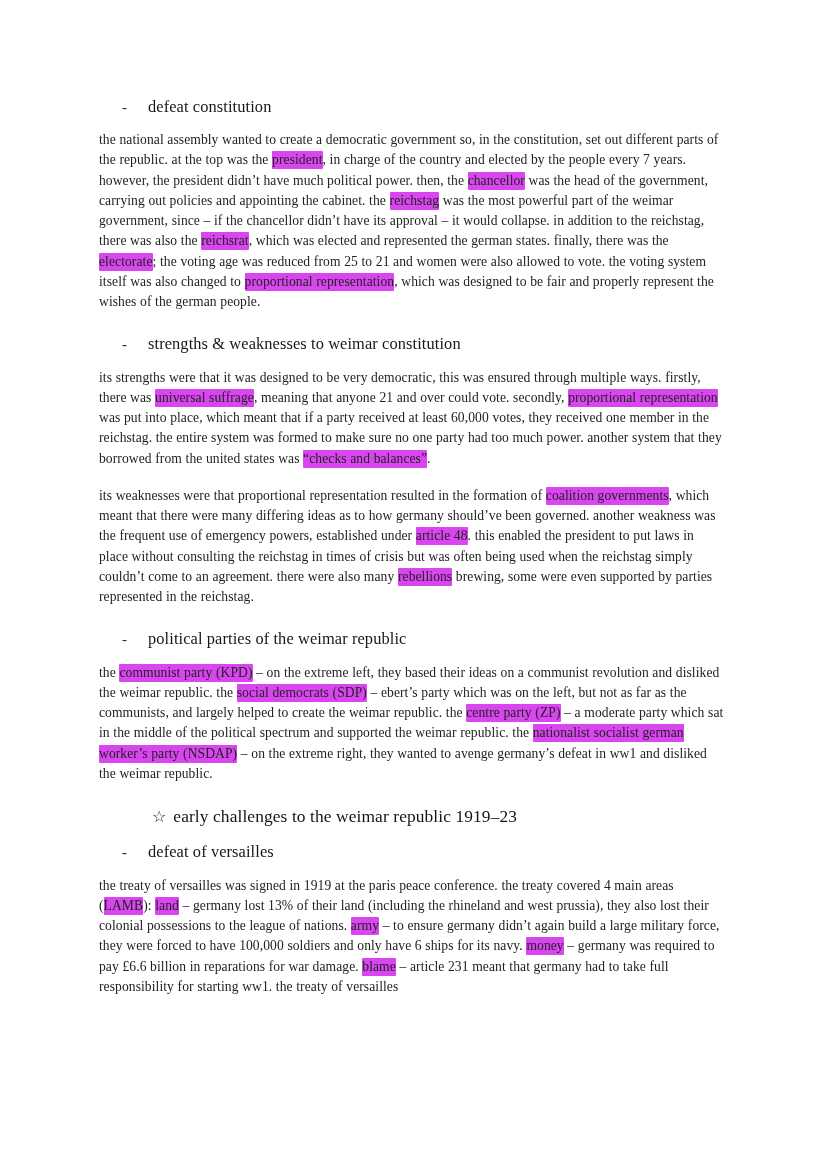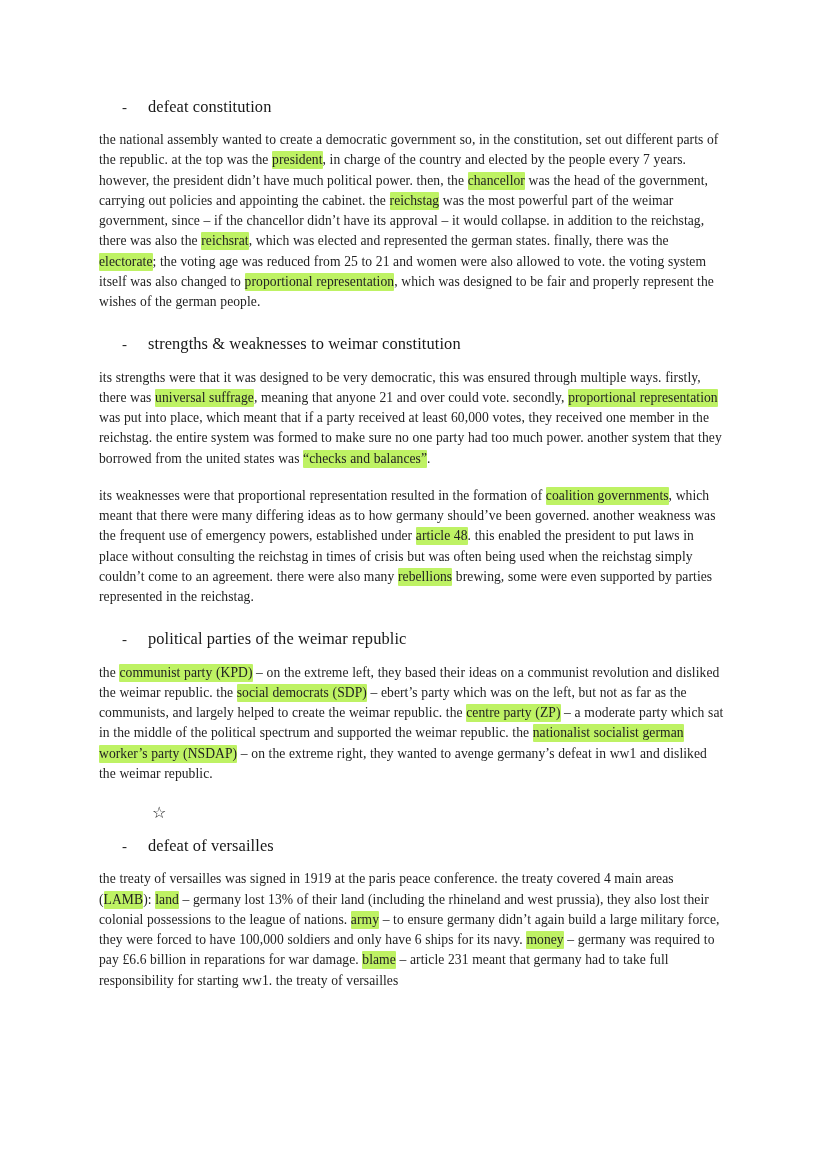--- a/index.html
+++ b/index.html
@@ -80,21 +80,21 @@
   }
   p.para.tight {
     margin-bottom: 17px;
   }
 
   
   .gap-before-heading { margin-top: 21px; }
 
   
   mark.hl {
-    background-color: #bef264;
+    background-color: #d946ef;
     color: inherit;
     padding: 1px 0 2px 0;
     border-radius: 1px;
     box-decoration-break: clone;
     -webkit-box-decoration-break: clone;
   }
 </style>
 </head>
 <body>
 
@@ -115,20 +115,21 @@
     <p class="para">its weaknesses were that proportional representation resulted in the formation of <mark class="hl">coalition governments</mark>, which meant that there were many differing ideas as to how germany should’ve been governed. another weakness was the frequent use of emergency powers, established under <mark class="hl">article 48</mark>. this enabled the president to put laws in place without consulting the reichstag in times of crisis but was often being used when the reichstag simply couldn’t come to an agreement. there were also many <mark class="hl">rebellions</mark> brewing, some were even supported by parties represented in the reichstag.</p>
 
     <div class="heading gap-before-heading">
       <span class="bullet">-</span>
       <span class="h-text">political parties of the weimar republic</span>
     </div>
     <p class="para">the <mark class="hl">communist party (KPD)</mark> – on the extreme left, they based their ideas on a communist revolution and disliked the weimar republic. the <mark class="hl">social democrats (SDP)</mark> – ebert’s party which was on the left, but not as far as the communists, and largely helped to create the weimar republic. the <mark class="hl">centre party (ZP)</mark> – a moderate party which sat in the middle of the political spectrum and supported the weimar republic. the <mark class="hl">nationalist socialist german worker’s party (NSDAP)</mark> – on the extreme right, they wanted to avenge germany’s defeat in ww1 and disliked the weimar republic.</p>
 
     <div class="heading-star gap-before-heading">
       <span class="star">☆</span>
+      <span class="h-text">early challenges to the weimar republic 1919–23</span>
     </div>
     <div class="heading">
       <span class="bullet">-</span>
       <span class="h-text">defeat of versailles</span>
     </div>
     <p class="para">the treaty of versailles was signed in 1919 at the paris peace conference. the treaty covered 4 main areas (<mark class="hl">LAMB</mark>): <mark class="hl">land</mark> – germany lost 13% of their land (including the rhineland and west prussia), they also lost their colonial possessions to the league of nations. <mark class="hl">army</mark> – to ensure germany didn’t again build a large military force, they were forced to have 100,000 soldiers and only have 6 ships for its navy. <mark class="hl">money</mark> – germany was required to pay £6.6 billion in reparations for war damage. <mark class="hl">blame</mark> – article 231 meant that germany had to take full responsibility for starting ww1. the treaty of versailles</p>
 
   </div>
 </div>
 

